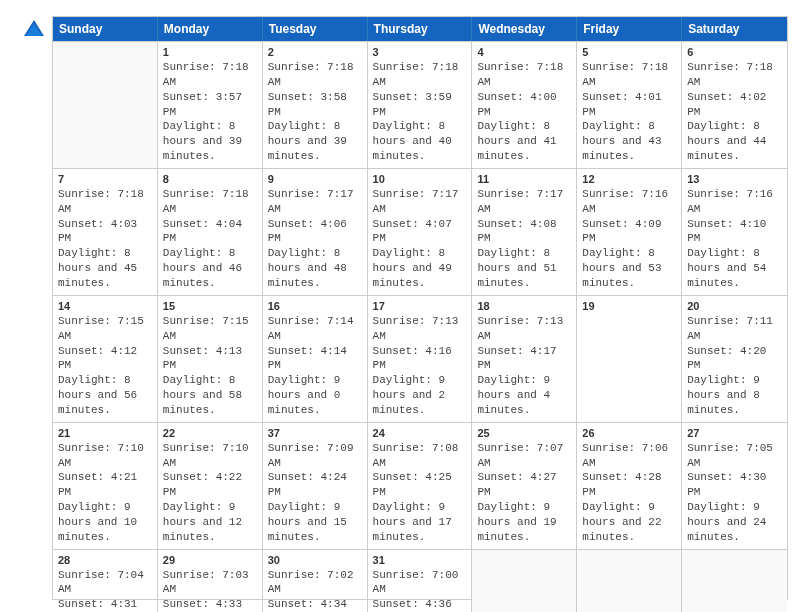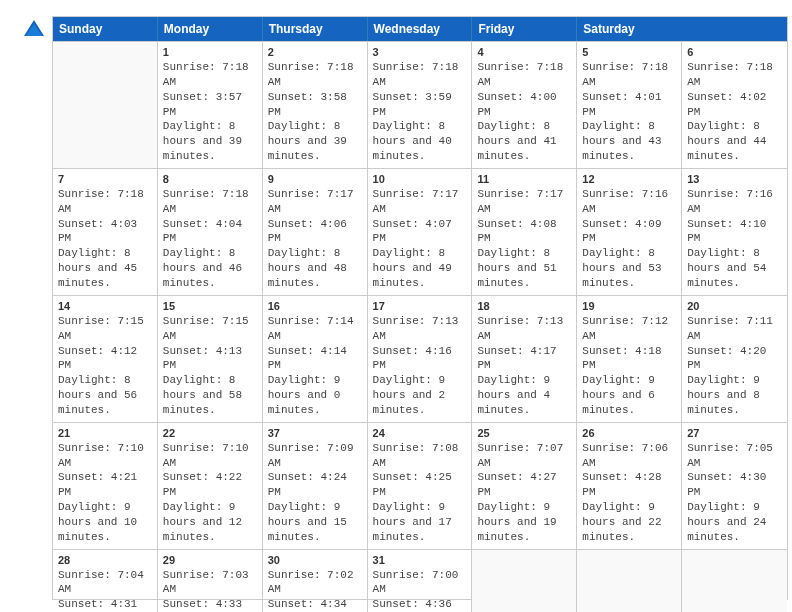--- a/index.html
+++ b/index.html
@@ -118,20 +118,21 @@
     <div class="title-section">
       <div class="calendar-title"></div>
       <div class="calendar-subtitle"></div>
     </div>
   </div>
 
   <div class="calendar">
     <div class="calendar-header-row">
     <div class="calendar-header-cell">Sunday</div>
         <div class="calendar-header-cell">Monday</div>
+        <div class="calendar-header-cell">Tuesday</div>
         <div class="calendar-header-cell">Thursday</div>
         <div class="calendar-header-cell">Wednesday</div>
         <div class="calendar-header-cell">Friday</div>
         <div class="calendar-header-cell">Saturday</div>
       </div>
     <div class="calendar-body">
     <div class="calendar-week">
           <div class="calendar-cell empty"></div>
           <div class="calendar-cell">
             <div class="cell-date">1</div>
@@ -204,21 +205,20 @@
           <div class="calendar-cell">
             <div class="cell-date">17</div>
             <div class="cell-info">Sunrise: 7:13 AM<br>Sunset: 4:16 PM<br>Daylight: 9 hours and 2 minutes.</div>
           </div>
           <div class="calendar-cell">
             <div class="cell-date">18</div>
             <div class="cell-info">Sunrise: 7:13 AM<br>Sunset: 4:17 PM<br>Daylight: 9 hours and 4 minutes.</div>
           </div>
           <div class="calendar-cell">
             <div class="cell-date">19</div>
-            <div class="cell-info">Sunrise: 7:12 AM<br>Sunset: 4:18 PM<br>Daylight: 9 hours and 6 minutes.</div>
           </div>
           <div class="calendar-cell">
             <div class="cell-date">20</div>
             <div class="cell-info">Sunrise: 7:11 AM<br>Sunset: 4:20 PM<br>Daylight: 9 hours and 8 minutes.</div>
           </div>
         </div>
         <div class="calendar-week">
           <div class="calendar-cell">
             <div class="cell-date">21</div>
             <div class="cell-info">Sunrise: 7:10 AM<br>Sunset: 4:21 PM<br>Daylight: 9 hours and 10 minutes.</div>

